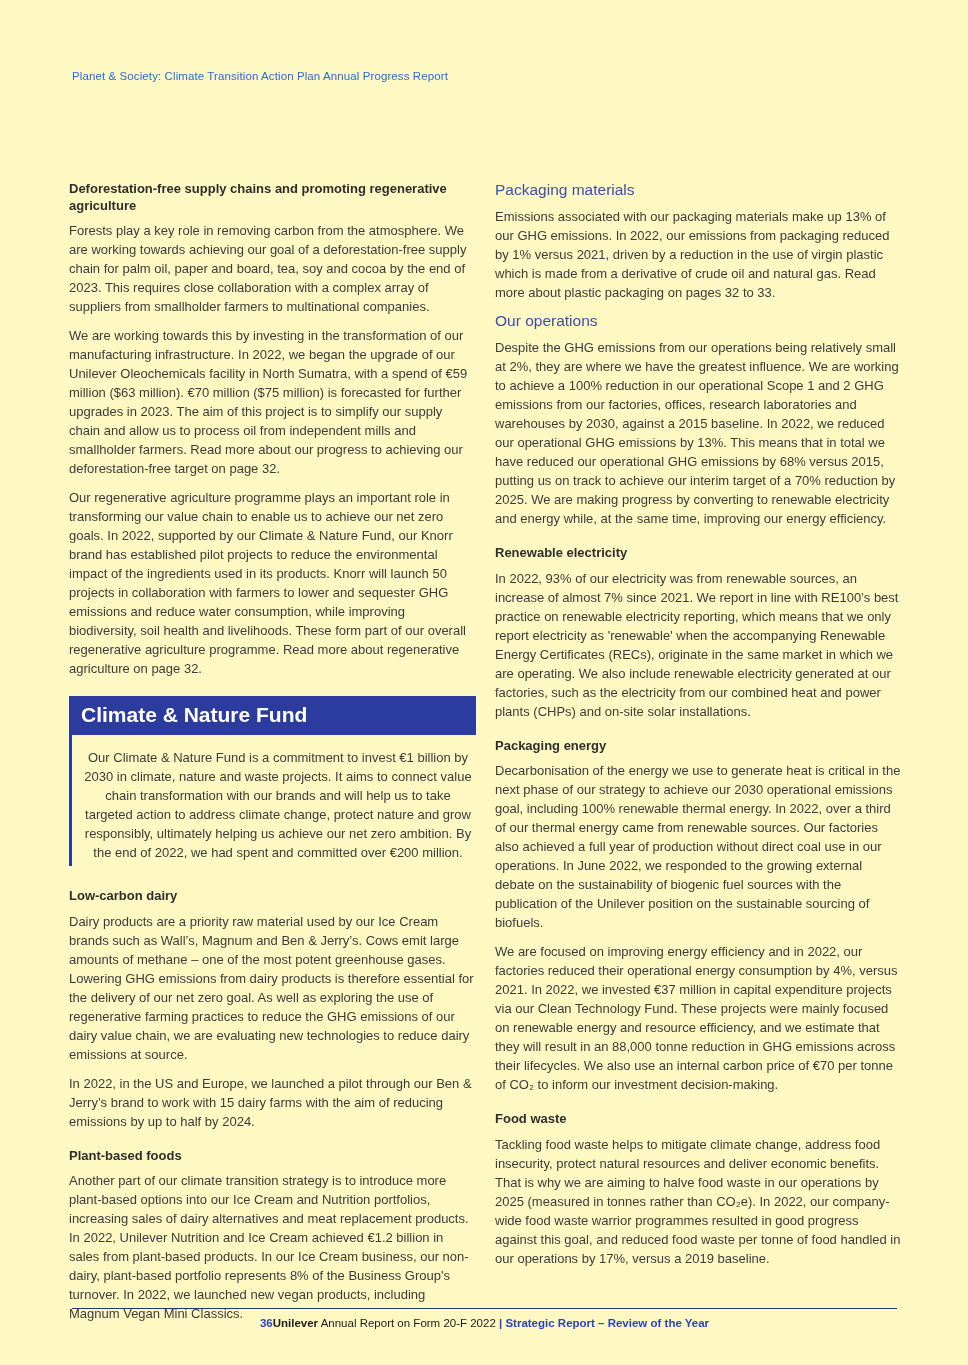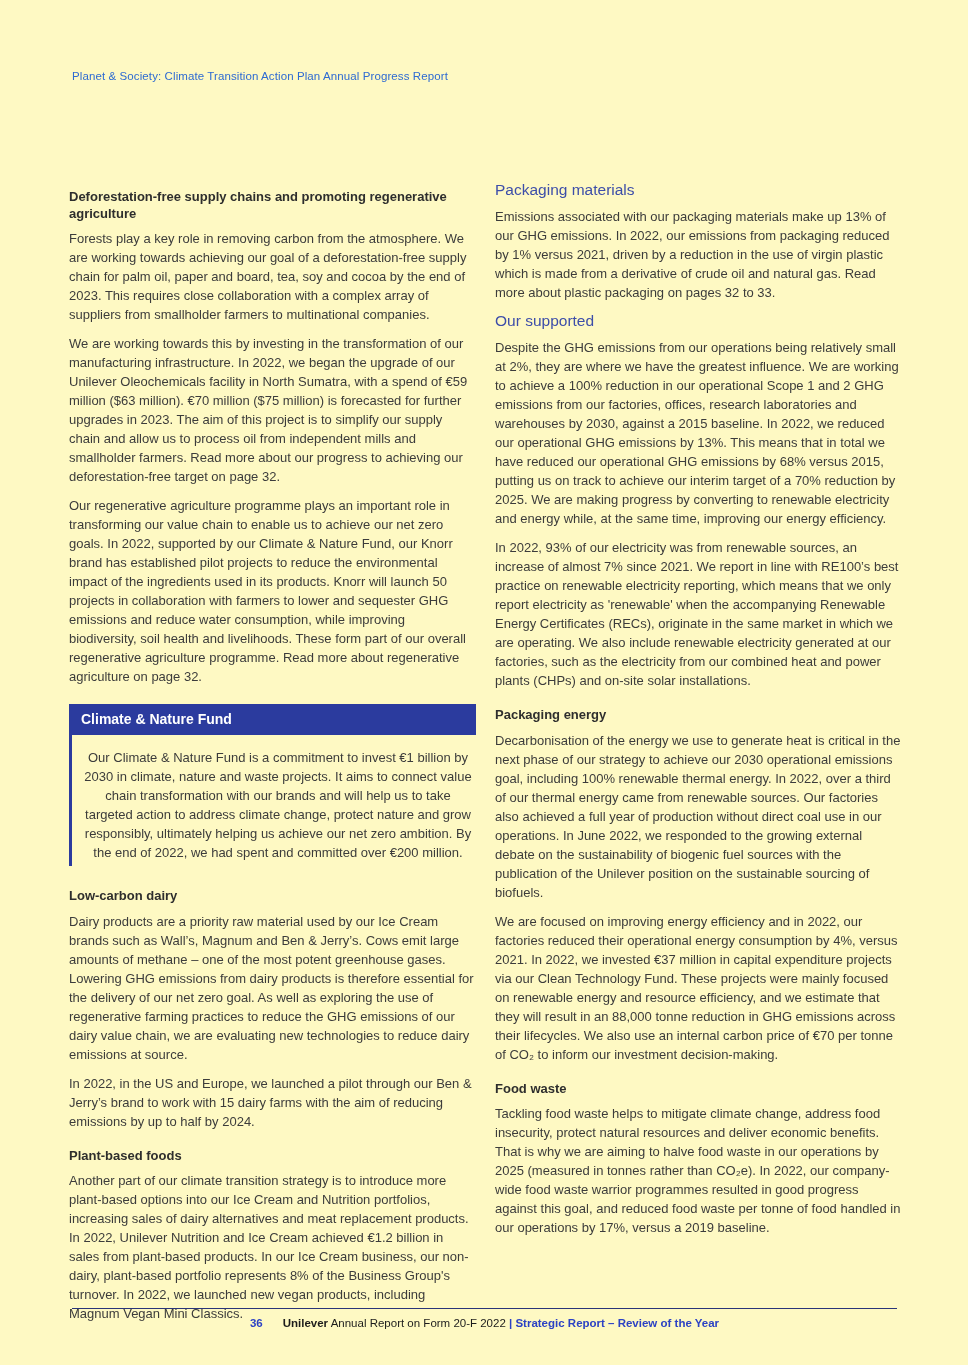--- a/index.html
+++ b/index.html
@@ -35,49 +35,49 @@
   p.body{
     font-size:13px;line-height:19px;
     margin-bottom:10px;
     color:var(--text);
   }
   h3.sub{
     font-size:13px;font-weight:700;line-height:16.5px;
     color:#2e2e2d;
     margin:17px 0 7px 0;
   }
-  h3.sub.first{margin-top:8px;}
+  h3.sub.first{margin-top:0;}
   h2.blue{
     font-size:15.5px;font-weight:400;
     color:var(--heading-blue);
     margin:10px 0 8px 0;
   }
   h2.blue.first{margin-top:0;}
   .callout{margin-top:18px;margin-bottom:22px;}
   .callout-banner{
     background:var(--banner-blue);
     color:#ffffff;
-    font-size:14px;font-weight:700;
+    font-size:21px;font-weight:700;
     padding:7px 12px 8px 12px;
   }
   .callout-body{
     border-left:3px solid var(--banner-blue);
     padding:13px 4px 4px 12px;
     text-align:center;
   }
   .callout-body p{margin-bottom:0;}
   .doc-footer{
     position:absolute;left:72px;right:71px;top:1308px;
     border-top:1.5px solid var(--rule-blue);
     padding-top:8px;
     display:flex;justify-content:center;align-items:baseline;
     font-size:11.5px;
   }
   .page-num{color:var(--footer-blue);font-weight:700;}
-  .footer-right{color:#1c1c1b;padding-left:20px;}
+  .footer-right{color:#1c1c1b;}
   .footer-right .brand{font-weight:700;}
   .footer-right .section-link{color:var(--footer-blue);font-weight:700;}
 </style>
 </head>
 <body>
 
 <div class="page">
 
   <div class="doc-header">Planet &amp; Society: Climate Transition Action Plan Annual Progress Report</div>
 
@@ -104,23 +104,24 @@
       <h3 class="sub">Plant-based foods</h3>
       <p class="body">Another part of our climate transition strategy is to introduce more plant-based options into our Ice Cream and Nutrition portfolios, increasing sales of dairy alternatives and meat replacement products. In 2022, Unilever Nutrition and Ice Cream achieved €1.2 billion in sales from plant-based products. In our Ice Cream business, our non-dairy, plant-based portfolio represents 8% of the Business Group's turnover. In 2022, we launched new vegan products, including Magnum Vegan Mini Classics.</p>
 
     </div>
 
     <div class="col">
 
       <h2 class="blue first">Packaging materials</h2>
       <p class="body">Emissions associated with our packaging materials make up 13% of our GHG emissions. In 2022, our emissions from packaging reduced by 1% versus 2021, driven by a reduction in the use of virgin plastic which is made from a derivative of crude oil and natural gas. Read more about plastic packaging on pages 32 to 33.</p>
 
-      <h2 class="blue">Our supported</h2>
+      <h2 class="blue">Our operations</h2>
       <p class="body">Despite the GHG emissions from our operations being relatively small at 2%, they are where we have the greatest influence. We are working to achieve a 100% reduction in our operational Scope 1 and 2 GHG emissions from our factories, offices, research laboratories and warehouses by 2030, against a 2015 baseline. In 2022, we reduced our operational GHG emissions by 13%. This means that in total we have reduced our operational GHG emissions by 68% versus 2015, putting us on track to achieve our interim target of a 70% reduction by 2025. We are making progress by converting to renewable electricity and energy while, at the same time, improving our energy efficiency.</p>
 
+      <h3 class="sub">Renewable electricity</h3>
       <p class="body">In 2022, 93% of our electricity was from renewable sources, an increase of almost 7% since 2021. We report in line with RE100’s best practice on renewable electricity reporting, which means that we only report electricity as 'renewable' when the accompanying Renewable Energy Certificates (RECs), originate in the same market in which we are operating. We also include renewable electricity generated at our factories, such as the electricity from our combined heat and power plants (CHPs) and on-site solar installations.</p>
 
       <h3 class="sub">Packaging energy</h3>
       <p class="body">Decarbonisation of the energy we use to generate heat is critical in the next phase of our strategy to achieve our 2030 operational emissions goal, including 100% renewable thermal energy. In 2022, over a third of our thermal energy came from renewable sources. Our factories also achieved a full year of production without direct coal use in our operations. In June 2022, we responded to the growing external debate on the sustainability of biogenic fuel sources with the publication of the Unilever position on the sustainable sourcing of biofuels.</p>
 
       <p class="body">We are focused on improving energy efficiency and in 2022, our factories reduced their operational energy consumption by 4%, versus 2021. In 2022, we invested €37 million in capital expenditure projects via our Clean Technology Fund. These projects were mainly focused on renewable energy and resource efficiency, and we estimate that they will result in an 88,000 tonne reduction in GHG emissions across their lifecycles. We also use an internal carbon price of €70 per tonne of CO₂ to inform our investment decision-making.</p>
 
       <h3 class="sub">Food waste</h3>
       <p class="body">Tackling food waste helps to mitigate climate change, address food insecurity, protect natural resources and deliver economic benefits. That is why we are aiming to halve food waste in our operations by 2025 (measured in tonnes rather than CO₂e). In 2022, our company-wide food waste warrior programmes resulted in good progress against this goal, and reduced food waste per tonne of food handled in our operations by 17%, versus a 2019 baseline.</p>
 

